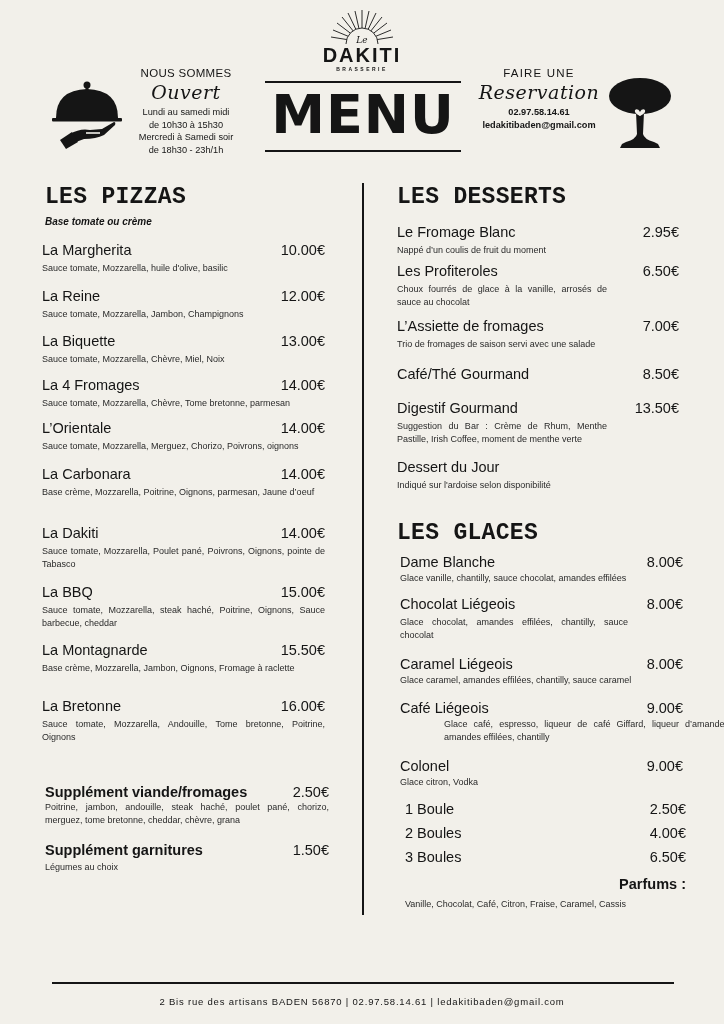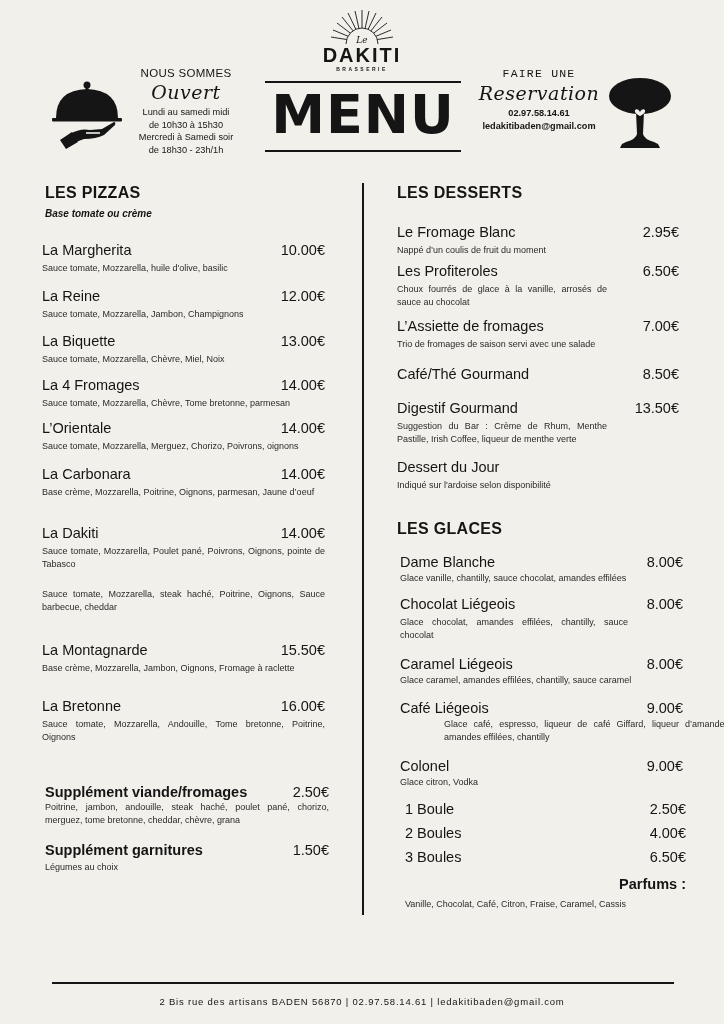--- a/index.html
+++ b/index.html
@@ -12,35 +12,35 @@
   .abs { position:absolute; }
 
   
   .cloche { left:50px; top:76px; width:74px; height:74px; }
   .tree { left:608px; top:76px; width:64px; height:76px; }
   .open-block { left:128px; top:67px; width:116px; text-align:center; }
   .open-block .caps { font-size:11.5px; letter-spacing:0.3px; }
   .script { font-family:"DejaVu Serif", serif; font-style:italic; font-size:19px; line-height:22px; margin:2px 0 3px; letter-spacing:0.5px; }
   .open-block .hours { font-size:9.2px; line-height:12.5px; }
   .resa-block { left:470px; top:67px; width:138px; text-align:center; }
-  .resa-block .caps { font-size:11.5px; letter-spacing:1.2px;font-family:Liberation Mono, monospace; }
+  .resa-block .caps { font-size:11.5px; letter-spacing:1.2px; }
   .resa-block .contact { font-size:9.2px; line-height:12.5px; font-weight:bold; margin-top:2px; }
 
   .logo { left:300px; top:6px; width:124px; height:70px; }
   .logo-name { left:300px; top:44px; width:124px; text-align:center; font-weight:bold; font-size:20px; letter-spacing:2px; }
   .logo-sub { left:300px; top:66px; width:124px; text-align:center; font-size:5px; letter-spacing:2.5px; font-weight:bold; }
   .menu-rule-top { left:265px; top:81px; width:196px; height:2px; background:#151515; }
   .menu-title { left:265px; top:84px; width:196px; text-align:center; font-weight:900; font-size:54px; line-height:62px; letter-spacing:1px; font-family:"DejaVu Sans", sans-serif; }
   .menu-rule-bot { left:265px; top:150px; width:196px; height:2px; background:#151515; }
 
   
   .vdiv { left:362px; top:183px; width:2px; height:732px; background:#151515; }
 
   
-  .sec-title { font-weight:bold; font-size:16px; letter-spacing:0.3px; font-family:Liberation Sans, sans-serif; }
+  .sec-title { font-weight:bold; font-size:23px; letter-spacing:0.3px; font-family:Liberation Mono, monospace; }
   .sec-sub { font-size:10px; font-style:italic; font-weight:bold; margin-top:6px; }
 
   .item { position:absolute; }
   .item .row { display:flex; justify-content:space-between; align-items:baseline; }
   .item .name { font-size:14.5px; font-weight:500;text-align:right; }
   .item .price { font-size:14.5px; }
   .item .desc { font-size:9px; line-height:13px; color:#2a2a2a; margin-top:4px; text-align:justify; }
 
   .left-item { left:42px; width:283px; }
   .left-item .desc { width:283px; }
@@ -167,20 +167,24 @@
   <div class="desc">Base crème, Mozzarella, Poitrine, Oignons, parmesan, Jaune d’oeuf</div>
 </div>
 <div class="item left-item" style="top:525px;">
   <div class="row">
       <span class="name">La Dakiti</span>
       <span class="price">14.00€</span>
     </div>
   <div class="desc">Sauce tomate, Mozzarella, Poulet pané, Poivrons, Oignons, pointe de Tabasco</div>
 </div>
 <div class="item left-item" style="top:584px;">
+  <div class="row">
+      <span class="name">La BBQ</span>
+      <span class="price">15.00€</span>
+    </div>
   <div class="desc">Sauce tomate, Mozzarella, steak haché, Poitrine, Oignons, Sauce barbecue, cheddar</div>
 </div>
 <div class="item left-item" style="top:642px;">
   <div class="row">
       <span class="name">La Montagnarde</span>
       <span class="price">15.50€</span>
     </div>
   <div class="desc">Base crème, Mozzarella, Jambon, Oignons, Fromage à raclette</div>
 </div>
 <div class="item left-item" style="top:698px;">
@@ -235,21 +239,21 @@
   <div class="row">
       <span class="name">Café/Thé Gourmand</span>
       <span class="price">8.50€</span>
     </div>
 </div>
 <div class="item right-item" style="top:400px;">
   <div class="row">
       <span class="name">Digestif Gourmand</span>
       <span class="price">13.50€</span>
     </div>
-  <div class="desc">Suggestion du Bar : Crème de Rhum, Menthe Pastille, Irish Coffee, liqueur de menthe verte</div>
+  <div class="desc">Suggestion du Bar : Crème de Rhum, Menthe Pastille, Irish Coffee, moment de menthe verte</div>
 </div>
 <div class="item right-item" style="top:459px;">
   <div class="row">
       <span class="name">Dessert du Jour</span>
     </div>
   <div class="desc" style="width:282px;">Indiqué sur l'ardoise selon disponibilité</div>
 </div>
 
 <div class="abs" style="left:397px; top:520px;">
   <div class="sec-title">LES GLACES</div>

